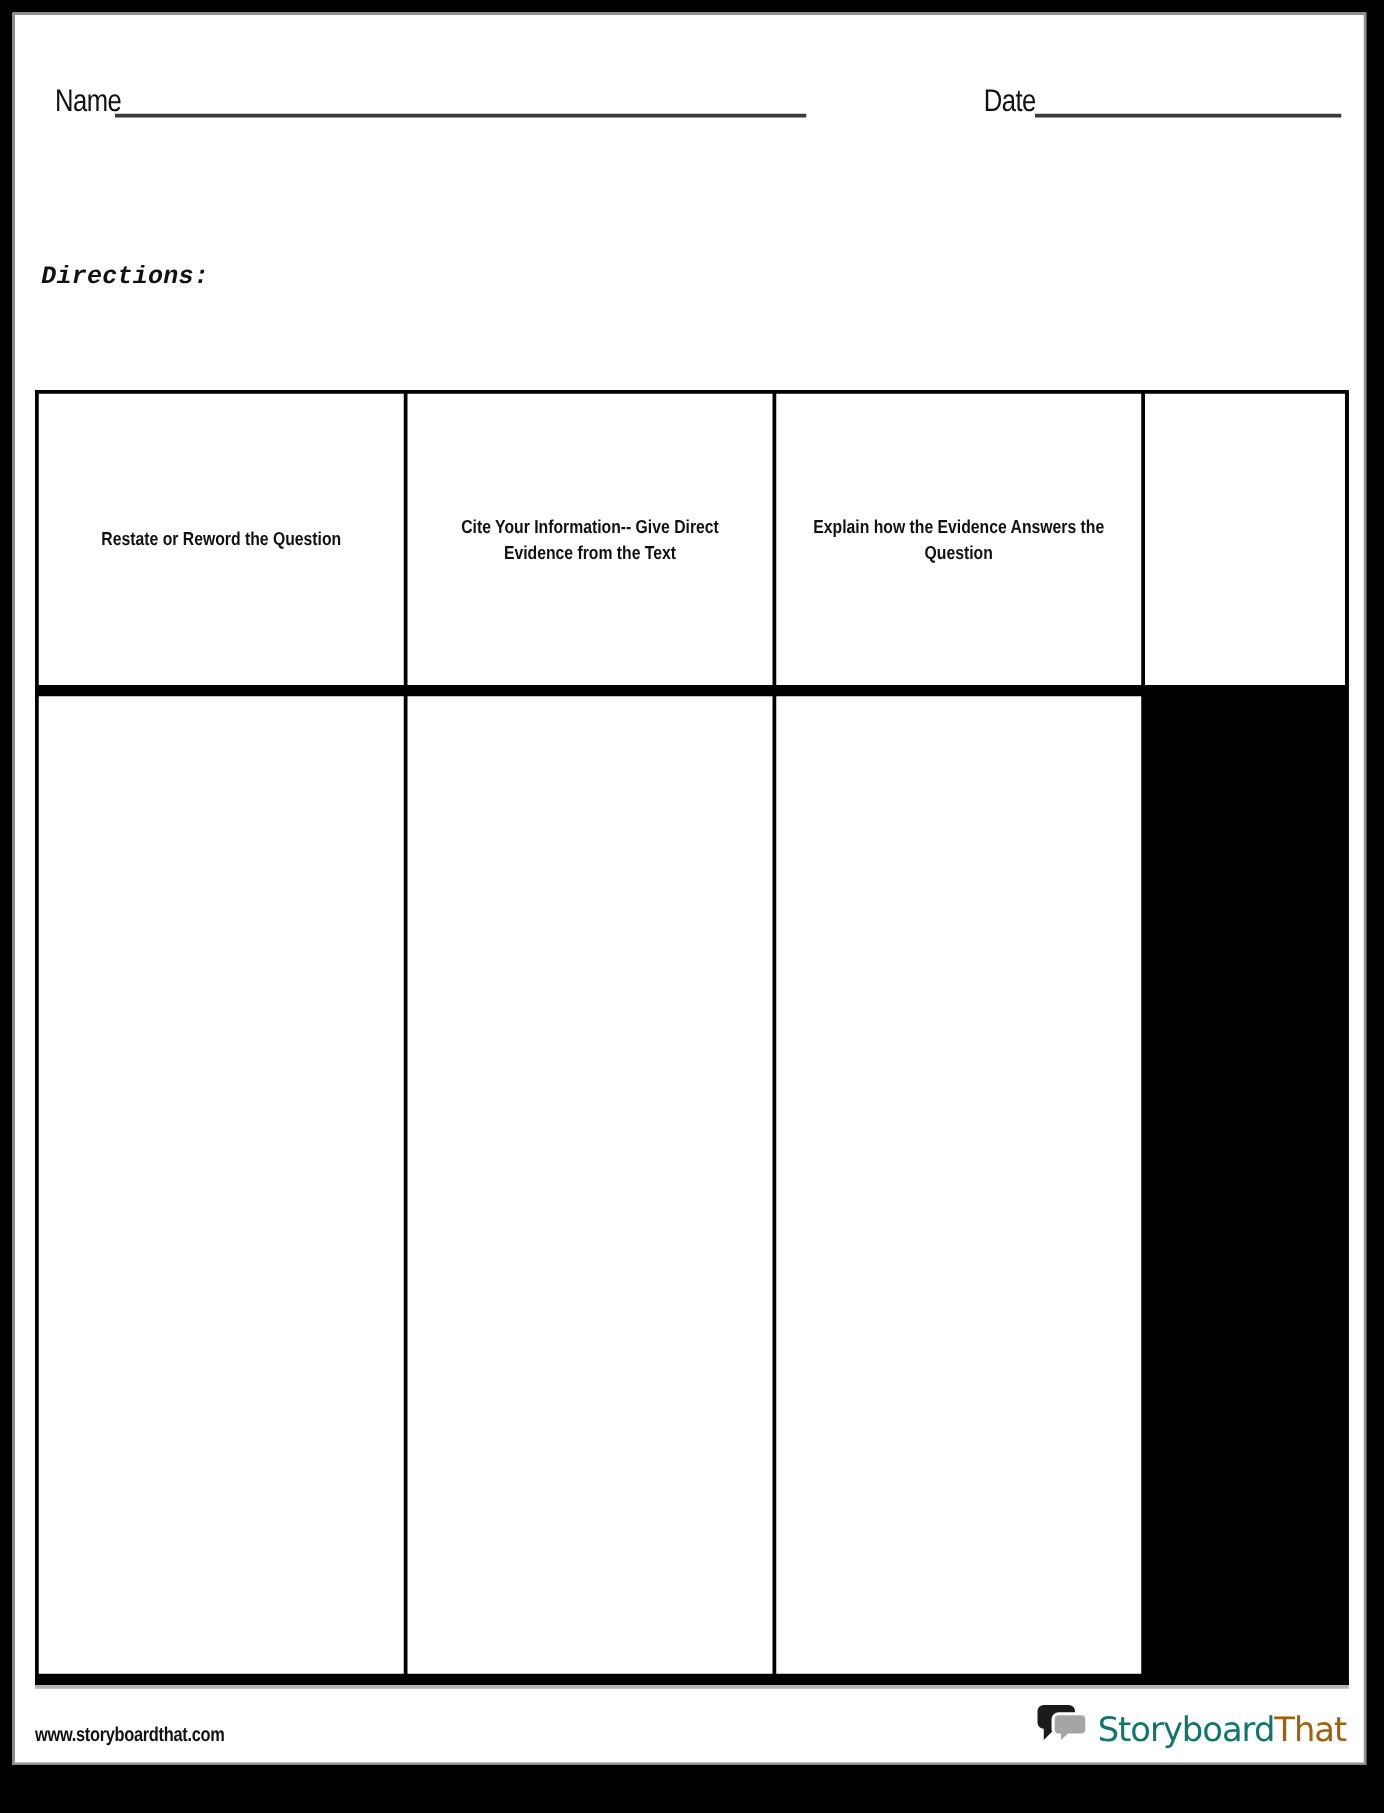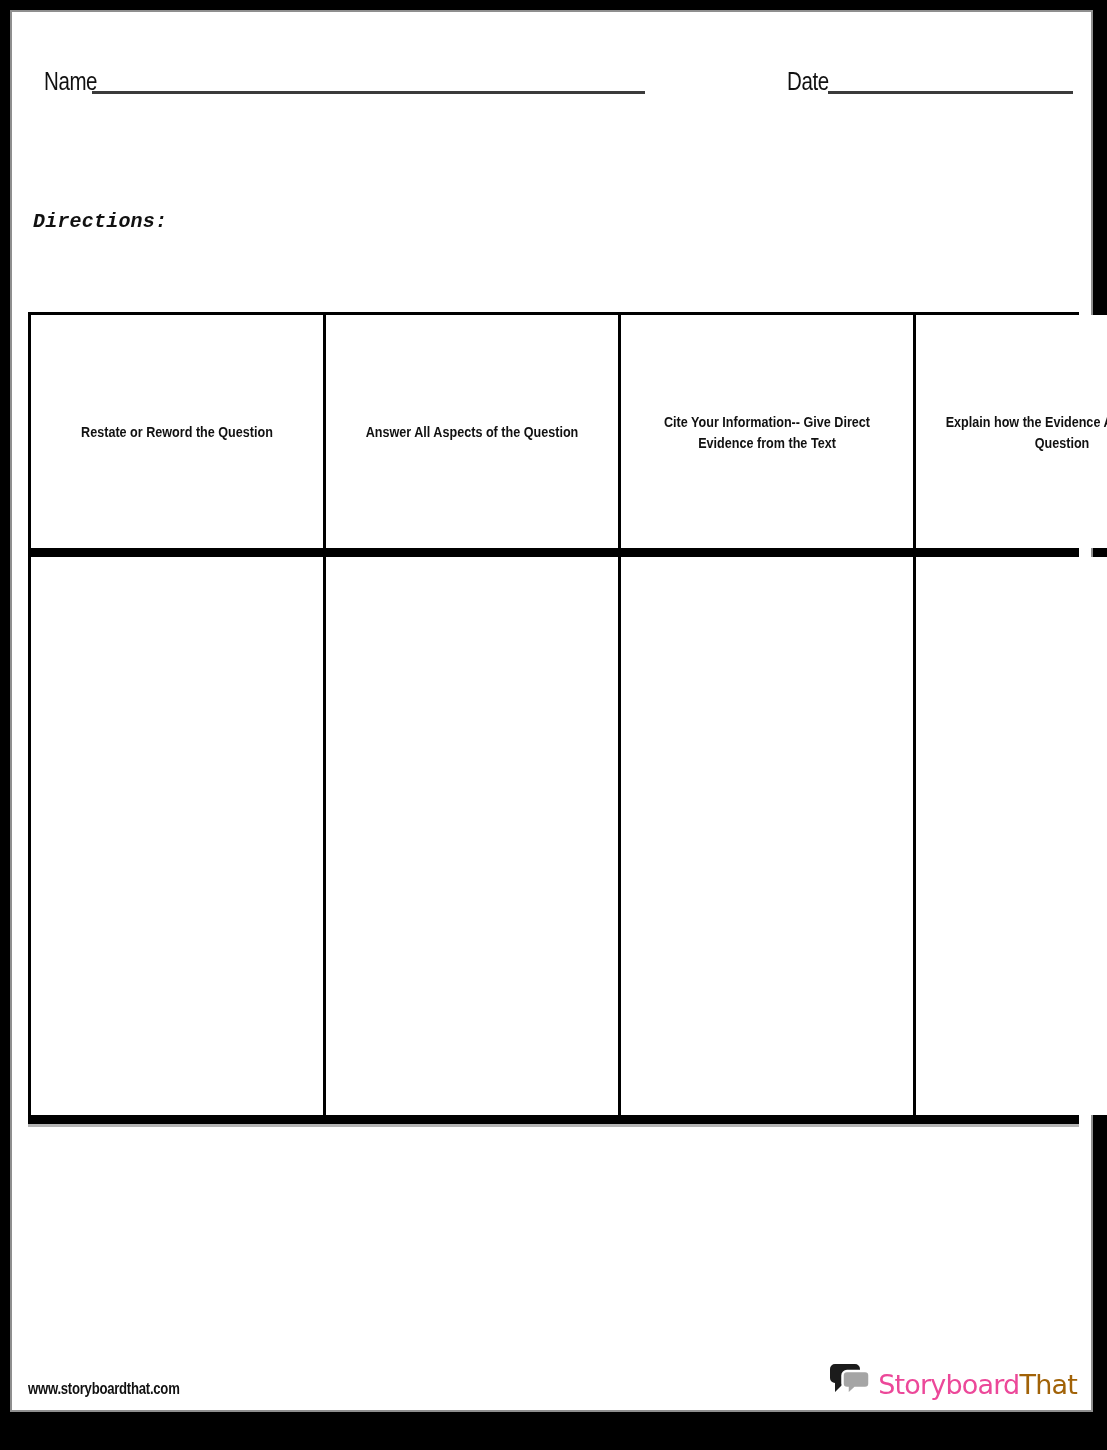--- a/index.html
+++ b/index.html
@@ -72,21 +72,21 @@
     font-style: italic;
     font-weight: bold;
     font-family: Liberation Mono, monospace;
     letter-spacing: 0.2px;
   }
   .grid-table {
     position: absolute;
     left: 16px;
     top: 300px;
     width: 1051px;
-    height: 812px;
+    height: 1036px;
     box-sizing: border-box;
     display: grid;
     grid-template-columns: 1fr 1fr 1fr 1fr;
     grid-template-rows: 233px 1fr;
     column-gap: 3px;
     row-gap: 9px;
     background: #000000;
     border: 3px solid #000000;
     border-bottom-width: 9px;
     box-shadow: 0 3px 0 #b4b4b4;
@@ -122,21 +122,21 @@
     display: flex;
     align-items: center;
     gap: 7px;
   }
   .logo-text {
     font-family: "DejaVu Sans", sans-serif;
     font-size: 27px;
     letter-spacing: -0.8px;
     white-space: nowrap;
   }
-  .logo-primary { color: #ec4899; }
+  .logo-primary { color: #0f766e; }
   .logo-secondary { color: #a16207; }
 </style>
 </head>
 <body>
 
 <div class="page">
 
   <div class="field-label name-label">
     <span class="cond">Name</span>
   </div>
@@ -146,23 +146,20 @@
     <span class="cond">Date</span>
   </div>
   <div class="blank-line date-line"></div>
 
 
   <div class="directions">Directions:</div>
 
   <div class="grid-table">
     <div class="cell header-cell">
       <span class="hdr-text">Restate or Reword the Question</span>
-    </div>
-    <div class="cell header-cell">
-      <span class="hdr-text">Answer All Aspects of the Question</span>
     </div>
     <div class="cell header-cell">
       <span class="hdr-text">Cite Your Information-- Give Direct Evidence from the Text</span>
     </div>
     <div class="cell header-cell">
       <span class="hdr-text">Explain how the Evidence Answers the Question</span>
     </div>
     <div class="cell body-cell"></div>
     <div class="cell body-cell"></div>
     <div class="cell body-cell"></div>

